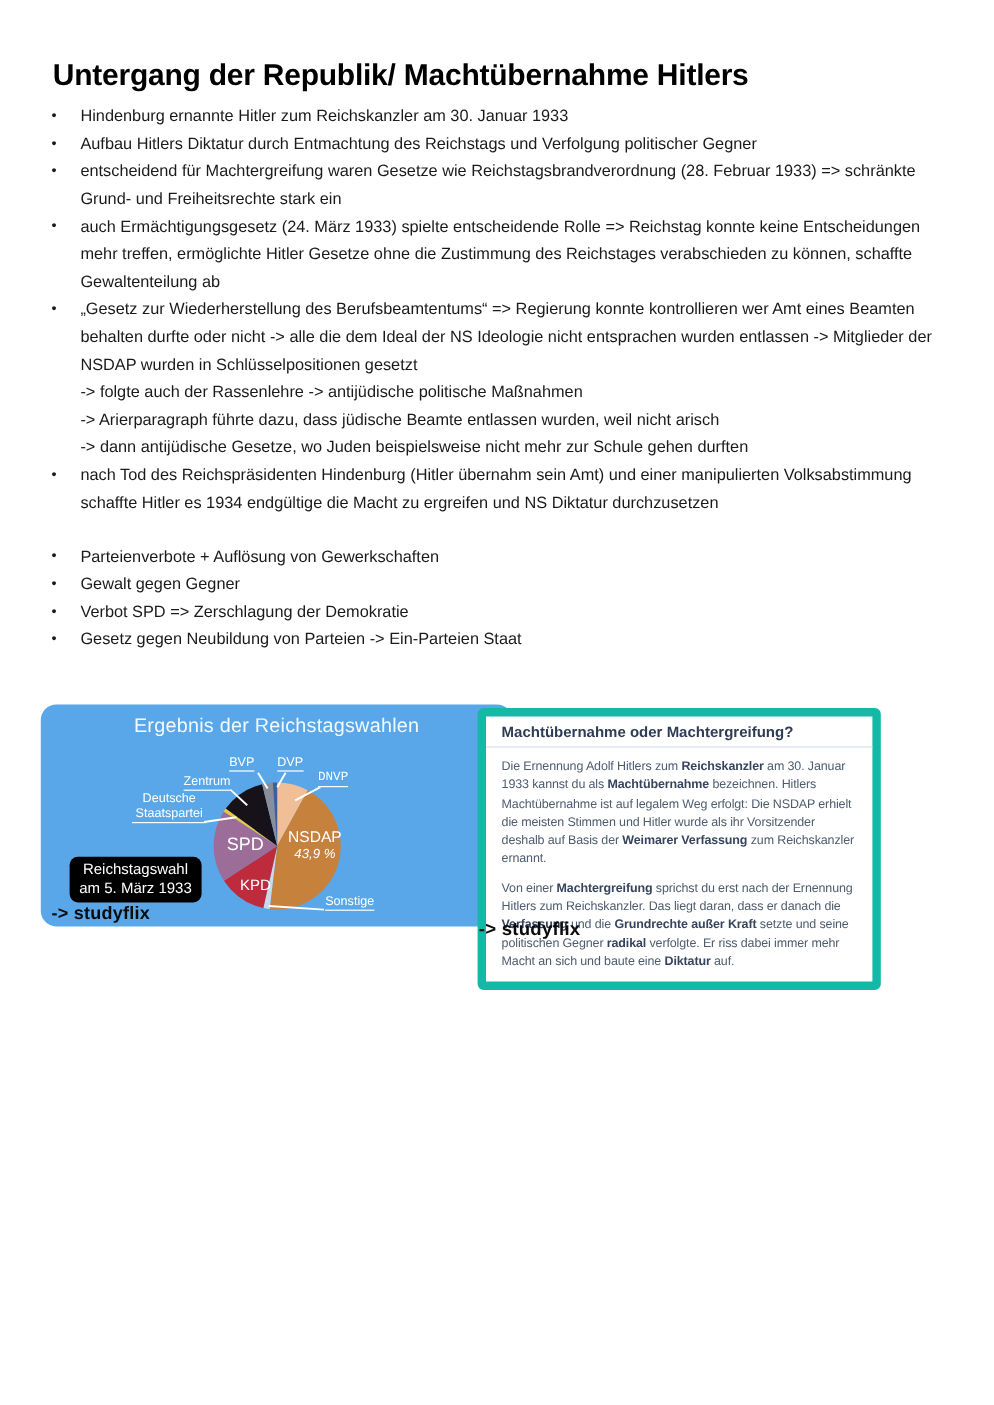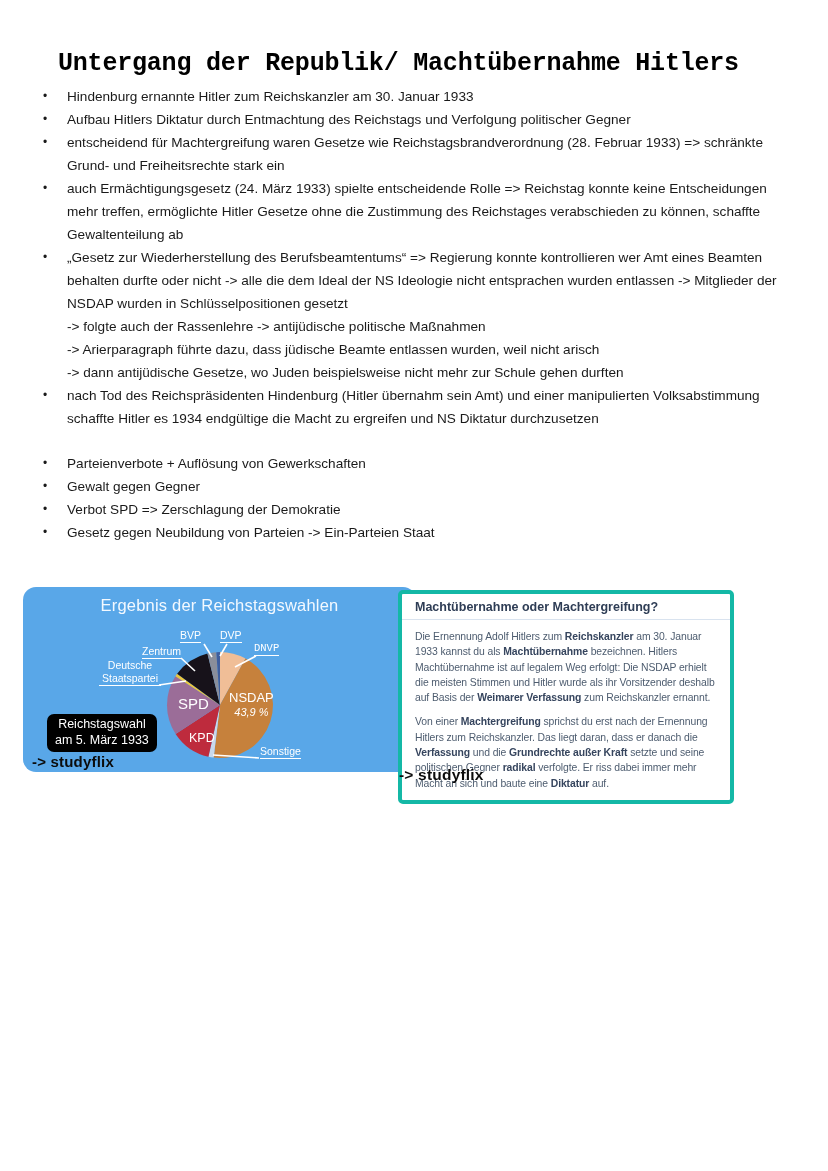--- a/index.html
+++ b/index.html
@@ -2,33 +2,33 @@
 <html><head>
 <meta charset="utf-8">
 <style>
   html,body{margin:0;padding:0;background:#ffffff;}
   .page{
     position:relative; width:828px; height:1171px; background:#ffffff;
     font-family:"Liberation Sans", sans-serif; overflow:hidden;
   }
   
   .doc-title{
-    position:absolute; left:58px; top:49px; margin:0;
-    font-size:25px; font-weight:bold; color:#000; letter-spacing:-0.2px; white-space:nowrap;font-family:Liberation Mono, monospace;
+    position:absolute; left:44px; top:49px; margin:0;
+    font-size:25px; font-weight:bold; color:#000; letter-spacing:-0.2px; white-space:nowrap;
   }
   .notes{
     position:absolute; left:41px; top:85px; width:745px;
     font-size:13.6px; line-height:23px; color:#1a1a1a;
   }
   .note-item{position:relative; padding-left:26px;}
   .note-item .marker{position:absolute; left:2px; top:0; font-size:12px;}
   .note-item.gap{margin-top:22px;}
   
   .chart-card{
-    position:absolute; left:23px; top:587px; width:393px; height:185px;
+    position:absolute; left:34px; top:587px; width:393px; height:185px;
     border-radius:13px; overflow:hidden;
   }
   .chart-title{
     position:absolute; left:0; top:9px; width:100%; text-align:center;
     color:#f3f9ff; font-size:16.5px; letter-spacing:0.2px;
   }
   .pie-svg{position:absolute; left:0; top:0; width:330px; height:185px;}
   .plabel{position:absolute; color:#ffffff; font-size:10.5px; white-space:nowrap;}
   .callout{border-bottom:1.5px solid #ffffff; padding-bottom:1px;}
   .lbl-bvp{left:157px; top:42px;}
@@ -46,21 +46,21 @@
     padding:3px 8px 4px; text-align:center; color:#ffffff;
     font-size:12.5px; line-height:15.5px;
   }
   .chart-source{
     position:absolute; left:9px; top:166px;
     font-size:15px; font-weight:bold; color:#0b0b0b; letter-spacing:0.2px;
   }
   
   .info-card{
     position:absolute; left:398px; top:590px; width:336px;
-    background:#ffffff; border:4px solid #14b8a6; border-radius:5px; box-sizing:border-box;
+    background:#ffffff; border:7px solid #14b8a6; border-radius:5px; box-sizing:border-box;
   }
   .info-card-header{
     padding:6px 13px 5px; border-bottom:1px solid #d9e3ef;
     font-size:12.5px; font-weight:bold; color:#2e3d55;
   }
   .info-card-body{
     padding:9px 13px 9px; font-size:10.4px; line-height:15.3px;
     color:#4d5c6f; letter-spacing:-0.1px;
   }
   .info-card-body p{margin:0 0 9px;}

